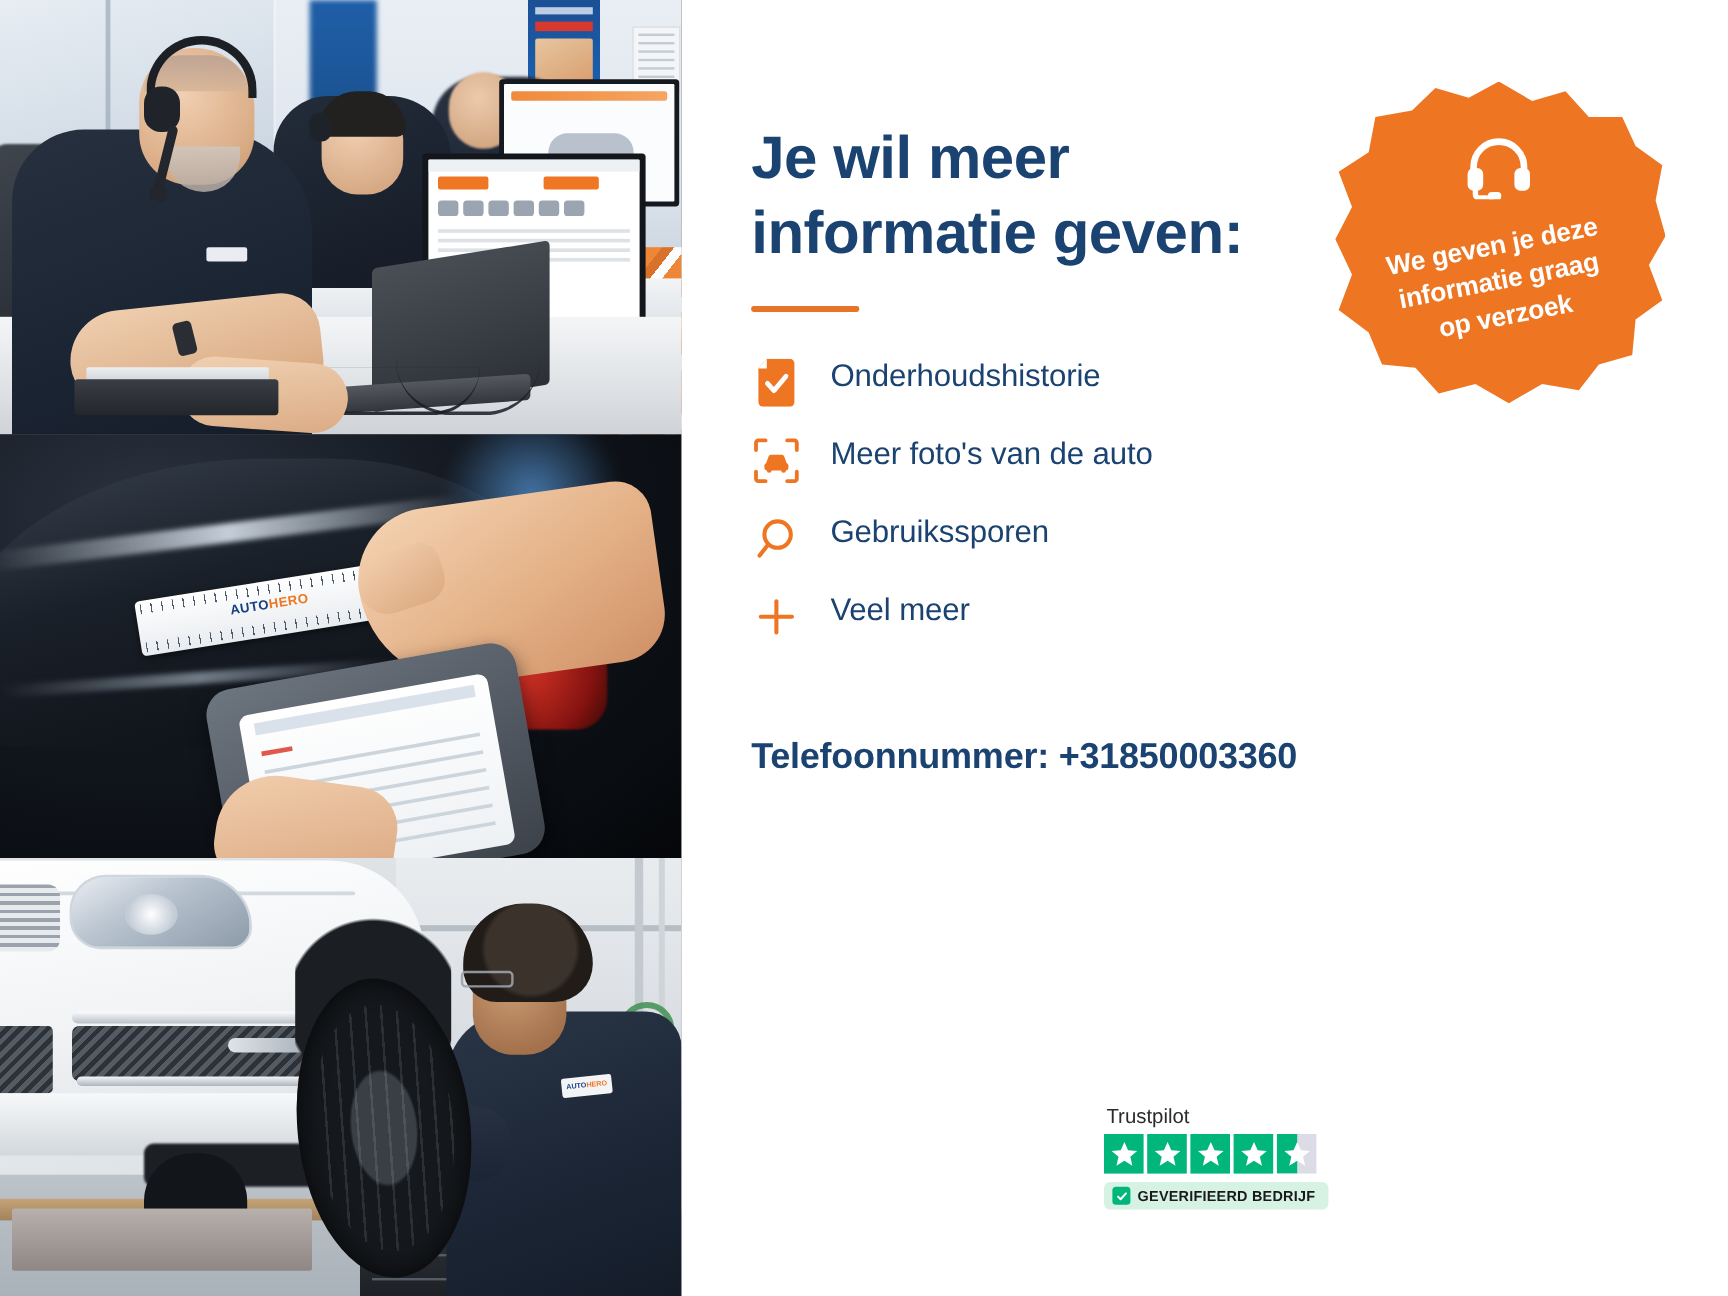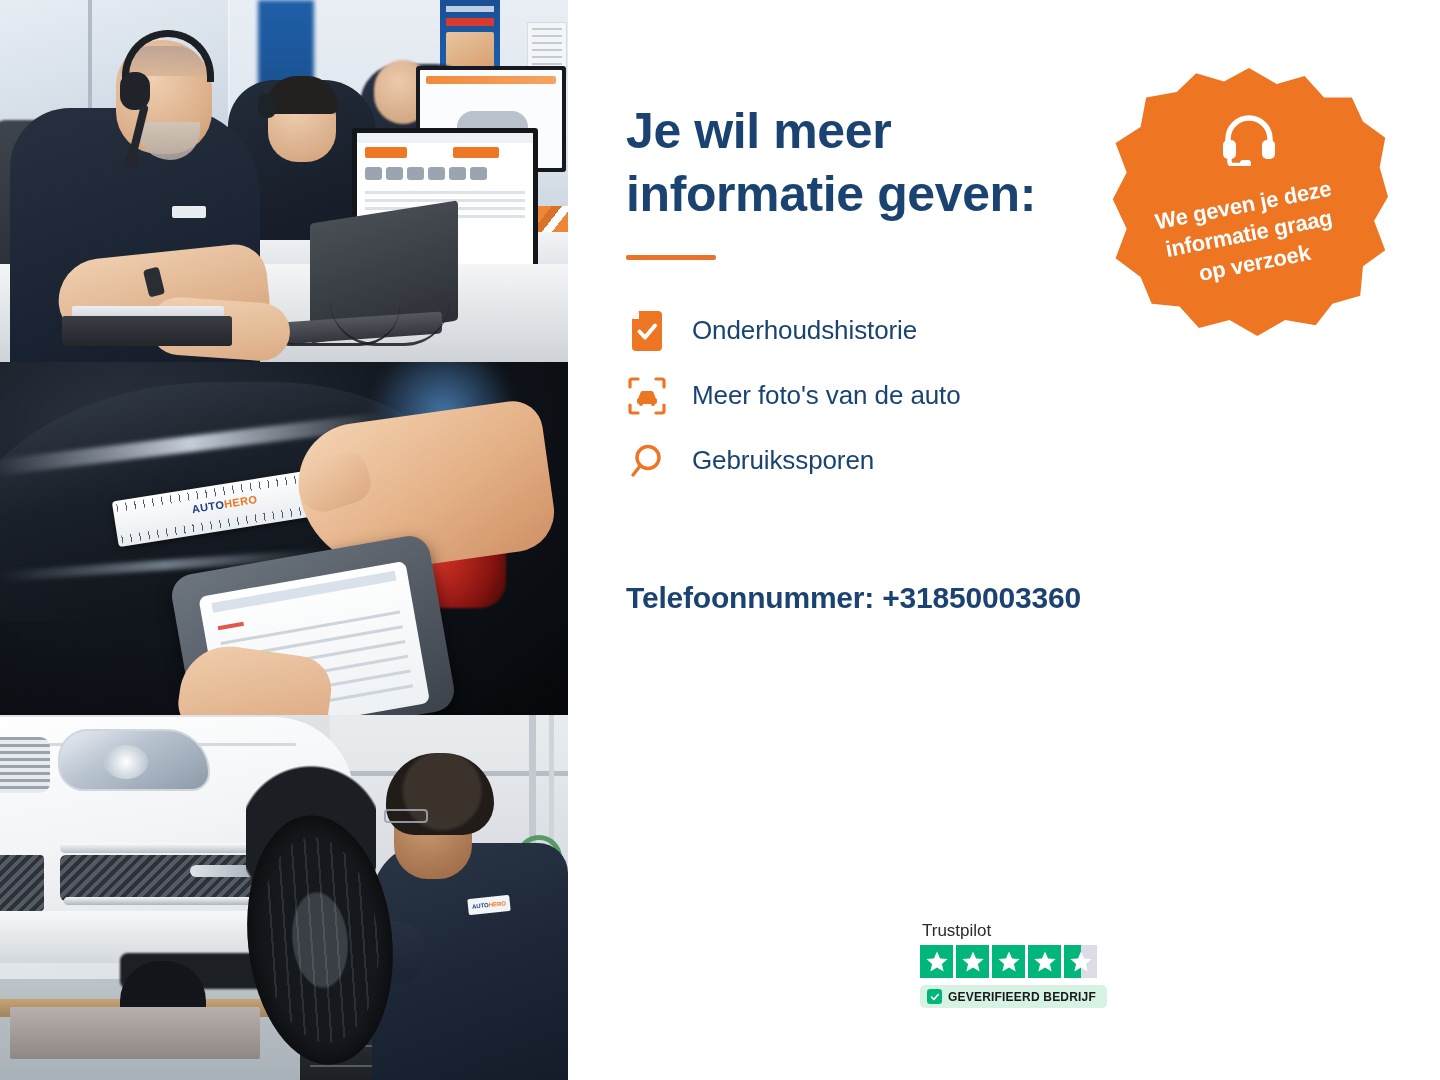--- a/index.html
+++ b/index.html
@@ -463,37 +463,37 @@
     background: #e8742a;
     border-radius: 2px;
   }
 
   .features {
     margin-top: 38px;
     list-style: none;
   }
   .feature {
     display: flex;
-    align-items: center;
+    align-items: flex-start;
     gap: 24px;
     min-height: 65px;
   }
   .feature .ficon {
     flex: 0 0 42px;
     width: 42px; height: 42px;
     display: flex; align-items: center; justify-content: center;
   }
   .feature .flabel {
     font-size: 26px;
     color: #1b4372;
     font-weight: 400;
     letter-spacing: -0.1px;
   }
 
-  .contact-block { margin-top: 88px; }
+  .contact-block { margin-top: 56px; }
   .phone {
     font-size: 30px;
     font-weight: 700;
     color: #1b4372;
     letter-spacing: -0.2px;
   }
   .contact-lines {
     margin-top: 14px;
     font-size: 27px;
     line-height: 1.45;
@@ -818,20 +818,31 @@
       <li class="feature">
         <span class="ficon">
           <svg width="36" height="36" viewBox="0 0 36 36">
             <circle cx="19" cy="14.5" r="11" fill="none" stroke="#ee7623" stroke-width="3.4"></circle>
             <line x1="11" y1="23" x2="4" y2="32" stroke="#ee7623" stroke-width="3.4" stroke-linecap="round"></line>
           </svg>
         </span>
         <span class="flabel">Gebruikssporen</span>
       </li>
 
+      <li class="feature">
+        <span class="ficon">
+          <svg width="36" height="36" viewBox="0 0 36 36">
+            <g stroke="#ee7623" stroke-width="3.4" stroke-linecap="round">
+              <line x1="18" y1="5" x2="18" y2="31"></line>
+              <line x1="5" y1="18" x2="31" y2="18"></line>
+            </g>
+          </svg>
+        </span>
+        <span class="flabel">Veel meer</span>
+      </li>
     </ul>
 
     <div class="contact-block">
       <div class="phone">Telefoonnummer: +31850003360</div>
     </div>
 
     <div class="badge">
       <div class="badge-blob"></div>
       <div class="badge-headset">
         <svg width="56" height="54" viewBox="0 0 56 54">

